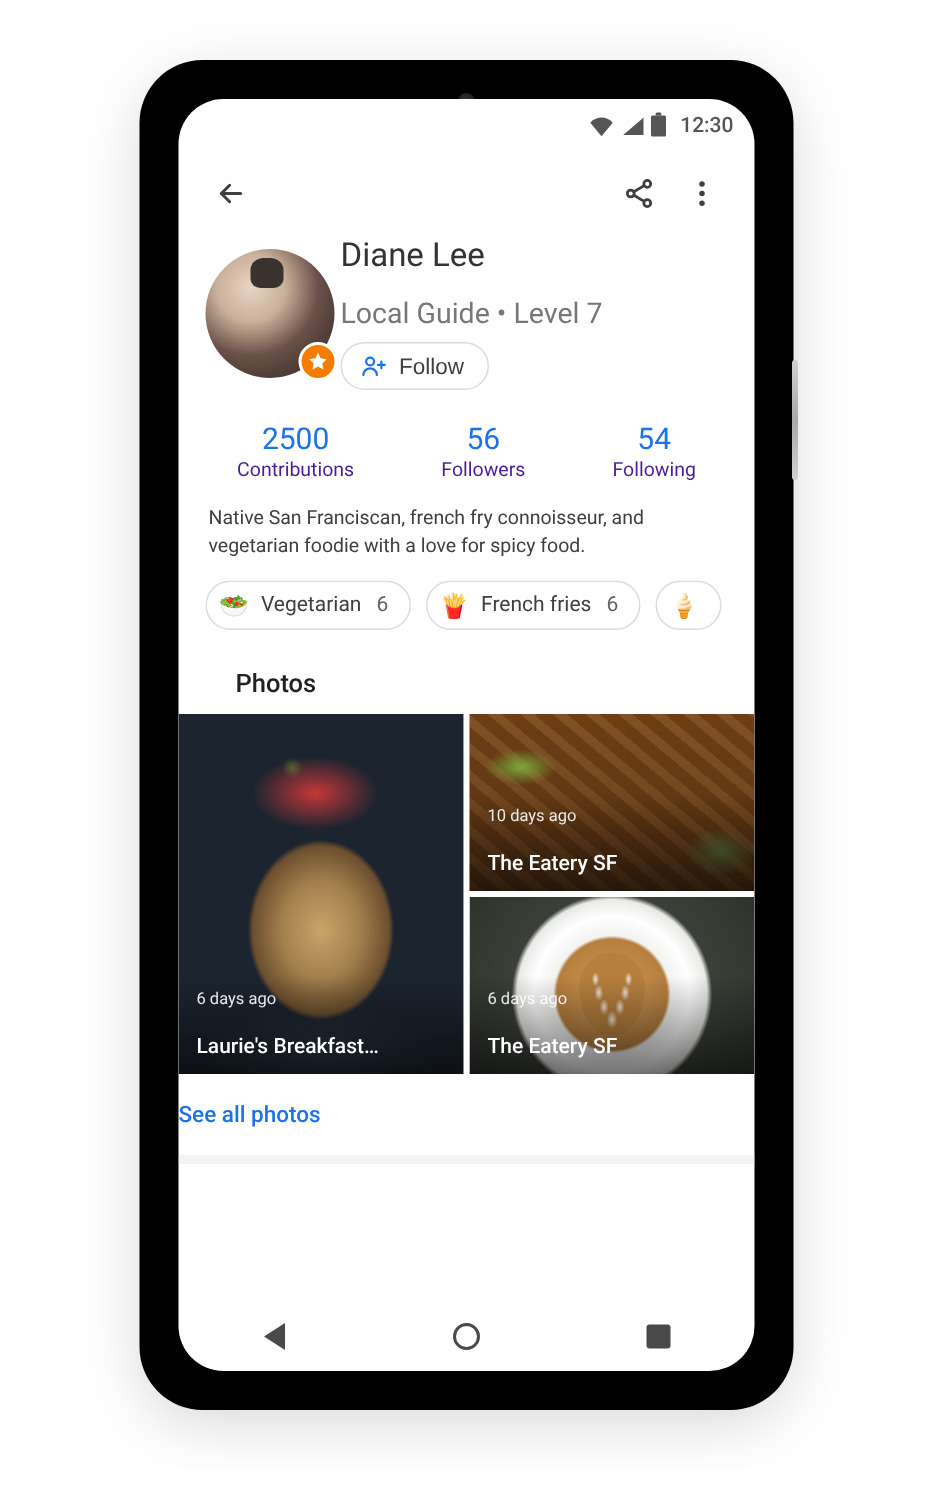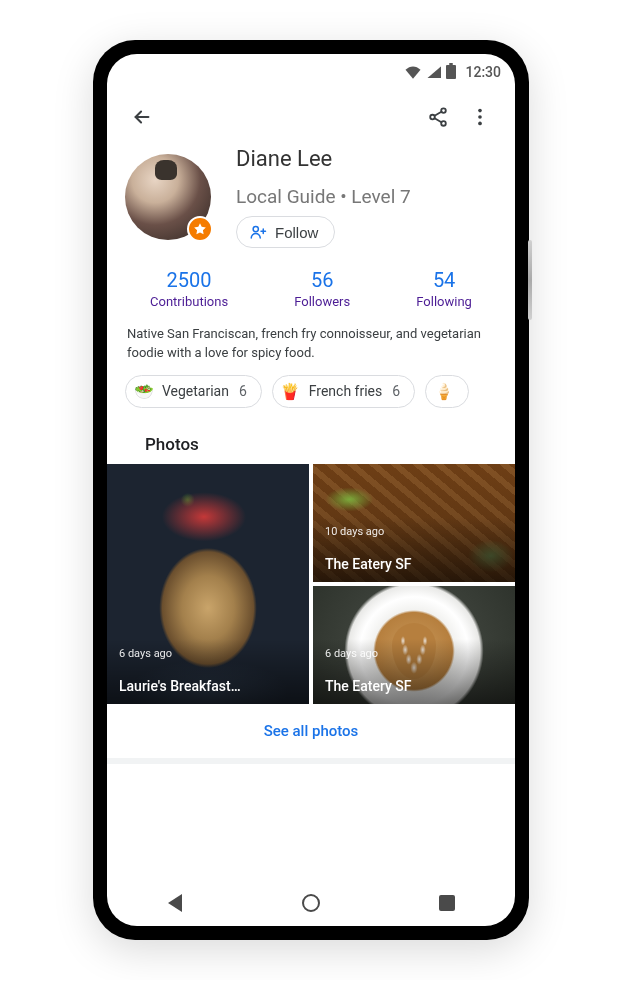--- a/index.html
+++ b/index.html
@@ -8,21 +8,21 @@
     background: #fff;
     display: flex;
     justify-content: center;
     padding: 40px 0;
   }
   .phone {
     width: 436px;
     height: 900px;
     background: #000;
     border-radius: 42px;
-    padding: 14px;
+    padding: 26px;
     position: relative;
     box-shadow: 0 10px 40px rgba(0,0,0,.15);
   }
   .side-button {
     position: absolute;
     right: -3px;
     top: 200px;
     width: 4px;
     height: 80px;
     background: linear-gradient(180deg,#d0d0d0,#aaa,#d0d0d0);
@@ -77,21 +77,21 @@
     padding: 10px 14px 6px 14px;
   }
   .appbar .back { flex: 0 0 auto; padding: 6px; cursor: pointer; }
   .appbar .spacer { flex: 1; }
   .appbar .iconbtn { padding: 6px 10px; cursor: pointer; }
 
   
   .profile {
     display: flex; align-items: center;
     padding: 2px 18px 6px 18px;
-    gap: 25px;
+    gap: 4px;
   }
   .avatar {
     width: 86px; height: 86px; border-radius: 50%;
     position: relative; flex-shrink: 0;
     background: radial-gradient(circle at 35% 30%, #e8d5c4 0%, #c9b09a 28%, #6a5048 55%, #2c2420 100%);
   }
   .avatar::after {
     content:""; position:absolute; top:6px; left:30px; width:22px; height:20px;
     background:#3a332d; border-radius:40% 40% 30% 30%;
   }
@@ -196,21 +196,21 @@
       radial-gradient(ellipse 5px 9px at 30% 48%, #efe6dc 0%, rgba(0,0,0,0) 60%),
       radial-gradient(ellipse 5px 9px at 70% 48%, #efe6dc 0%, rgba(0,0,0,0) 60%),
       radial-gradient(ellipse 4px 8px at 25% 32%, #efe6dc 0%, rgba(0,0,0,0) 60%),
       radial-gradient(ellipse 4px 8px at 75% 32%, #efe6dc 0%, rgba(0,0,0,0) 60%),
       linear-gradient(#b67f3e,#b67f3e);
     background-blend-mode: normal;
     border-radius:50% 50% 50% 50% / 40% 40% 60% 60%;
   }
 
   .see-all {
-    text-align:center; padding:18px 0 18px 0;
+    text-align:left; padding:18px 0 18px 0;
     color:#1a73e8; font-size:15px; font-weight:500; cursor:pointer;
   }
 
   .section-divider { height:6px; background:#f1f3f4; }
 
   
   .navbar {
     height: 46px;
     display:flex; justify-content:space-around; align-items:center;
     border-top: none;

